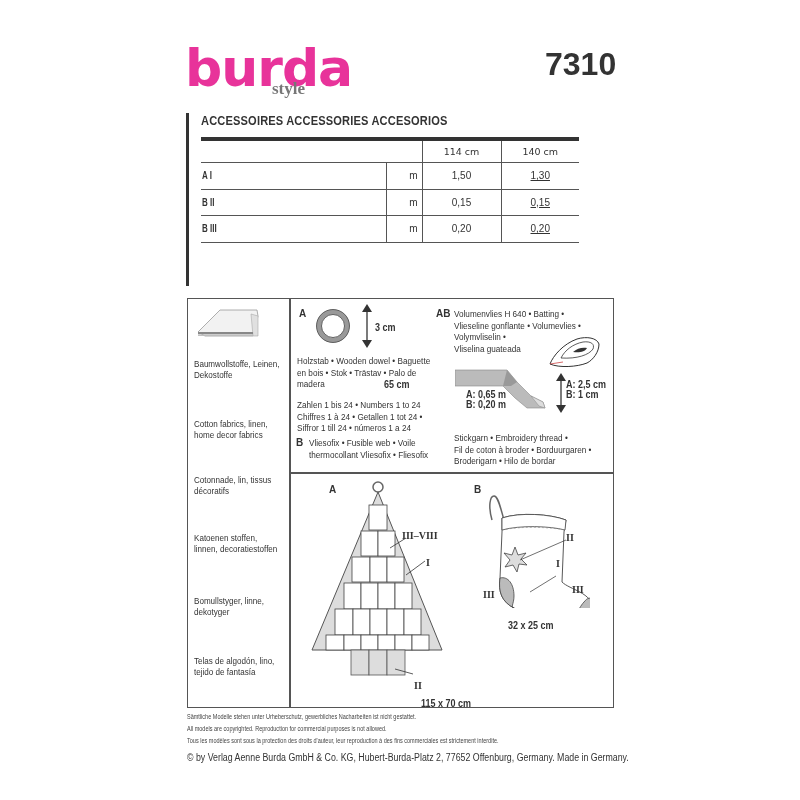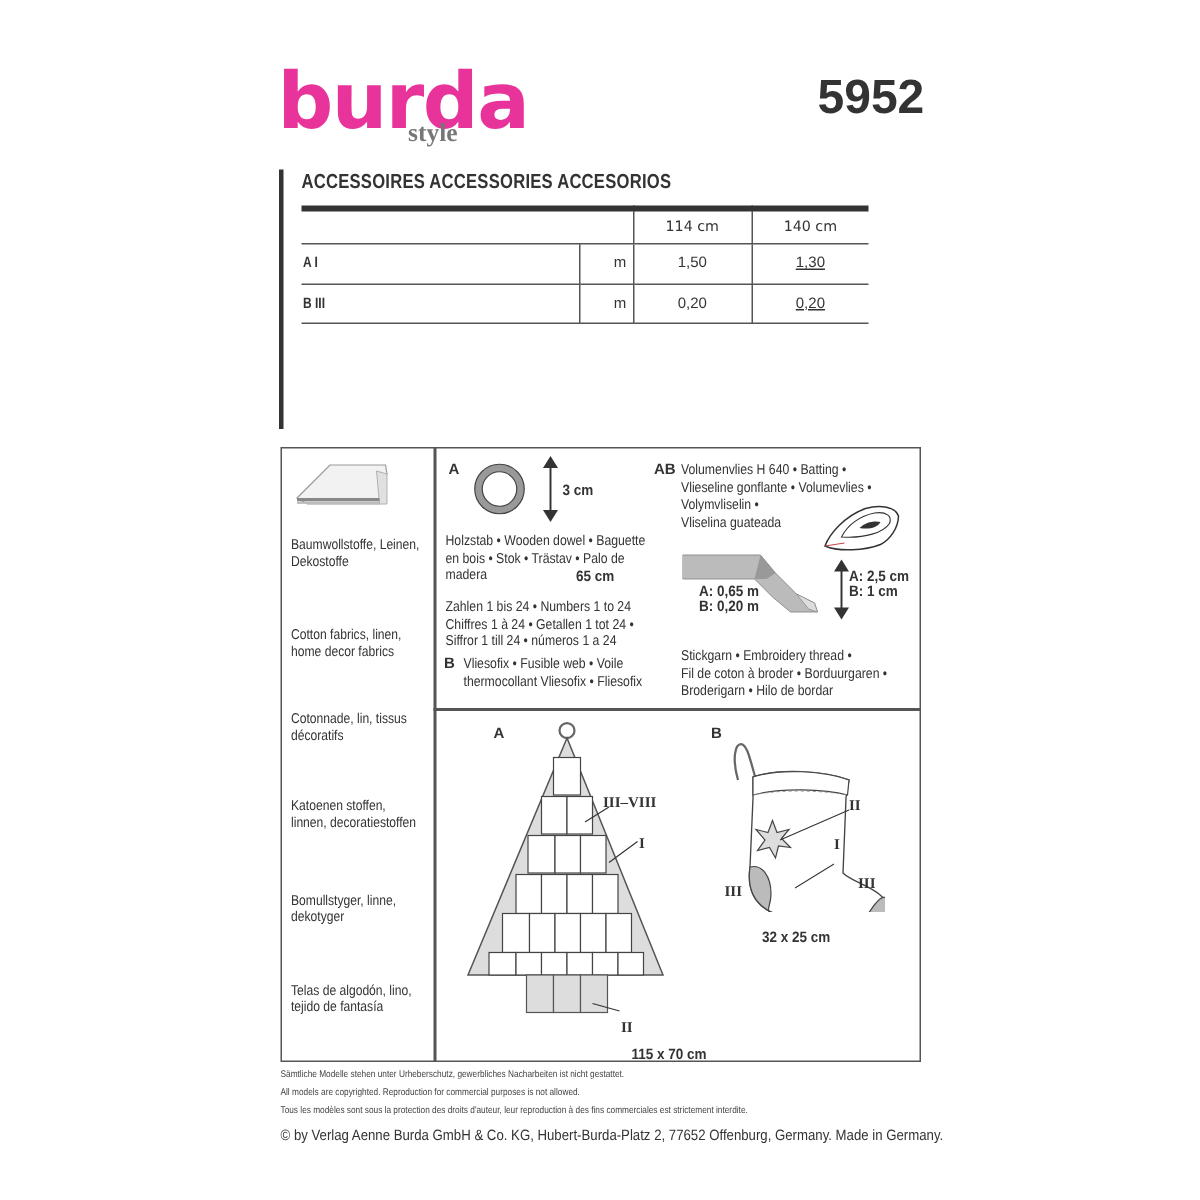--- a/index.html
+++ b/index.html
@@ -30,41 +30,49 @@
   .footer { left:187px; font-family:"Liberation Sans", sans-serif; font-size:6.5px; color:#444; transform:scaleX(0.85); transform-origin:left top; white-space:nowrap; }
   .footer-copy { left:187px; top:752px; font-family:"Liberation Sans", sans-serif; font-size:10px; color:#333; transform:scaleX(0.88); transform-origin:left top; white-space:nowrap; }
   .dim { font-weight:bold; font-size:10px; color:#333; transform:scaleX(0.9); transform-origin:left top; white-space:nowrap; }
   .roman { font-family:"Liberation Serif", serif; font-weight:bold; font-size:10px; color:#333; }
 </style>
 </head>
 <body>
 
 <div class="abs logo-burda">burda</div>
 <div class="abs logo-style">style</div>
-<div class="abs pattern-no">5952</div>
+<div class="abs pattern-no">7310</div>
 
 <div class="abs side-bar"></div>
 <div class="abs acc-title">ACCESSOIRES  ACCESSORIES  ACCESORIOS</div>
 
 <table class="yard">
   <thead>
     <tr>
       <th class="c-blank" colspan="2"></th>
       <th class="c-mid">114 cm</th>
       <th>140 cm</th>
     </tr>
   </thead>
   <tbody>
     <tr>
       <td class="lbl-cell">
           <div class="c-label">A I</div>
         </td>
       <td class="c-unit">m</td>
       <td class="c-val">1,50</td>
       <td class="c-val">1,30</td>
+    </tr>
+    <tr>
+      <td class="lbl-cell">
+          <div class="c-label">B II</div>
+        </td>
+      <td class="c-unit">m</td>
+      <td class="c-val">0,15</td>
+      <td class="c-val">0,15</td>
     </tr>
     <tr>
       <td class="lbl-cell">
           <div class="c-label">B III</div>
         </td>
       <td class="c-unit">m</td>
       <td class="c-val">0,20</td>
       <td class="c-val">0,20</td>
     </tr>
   </tbody>

